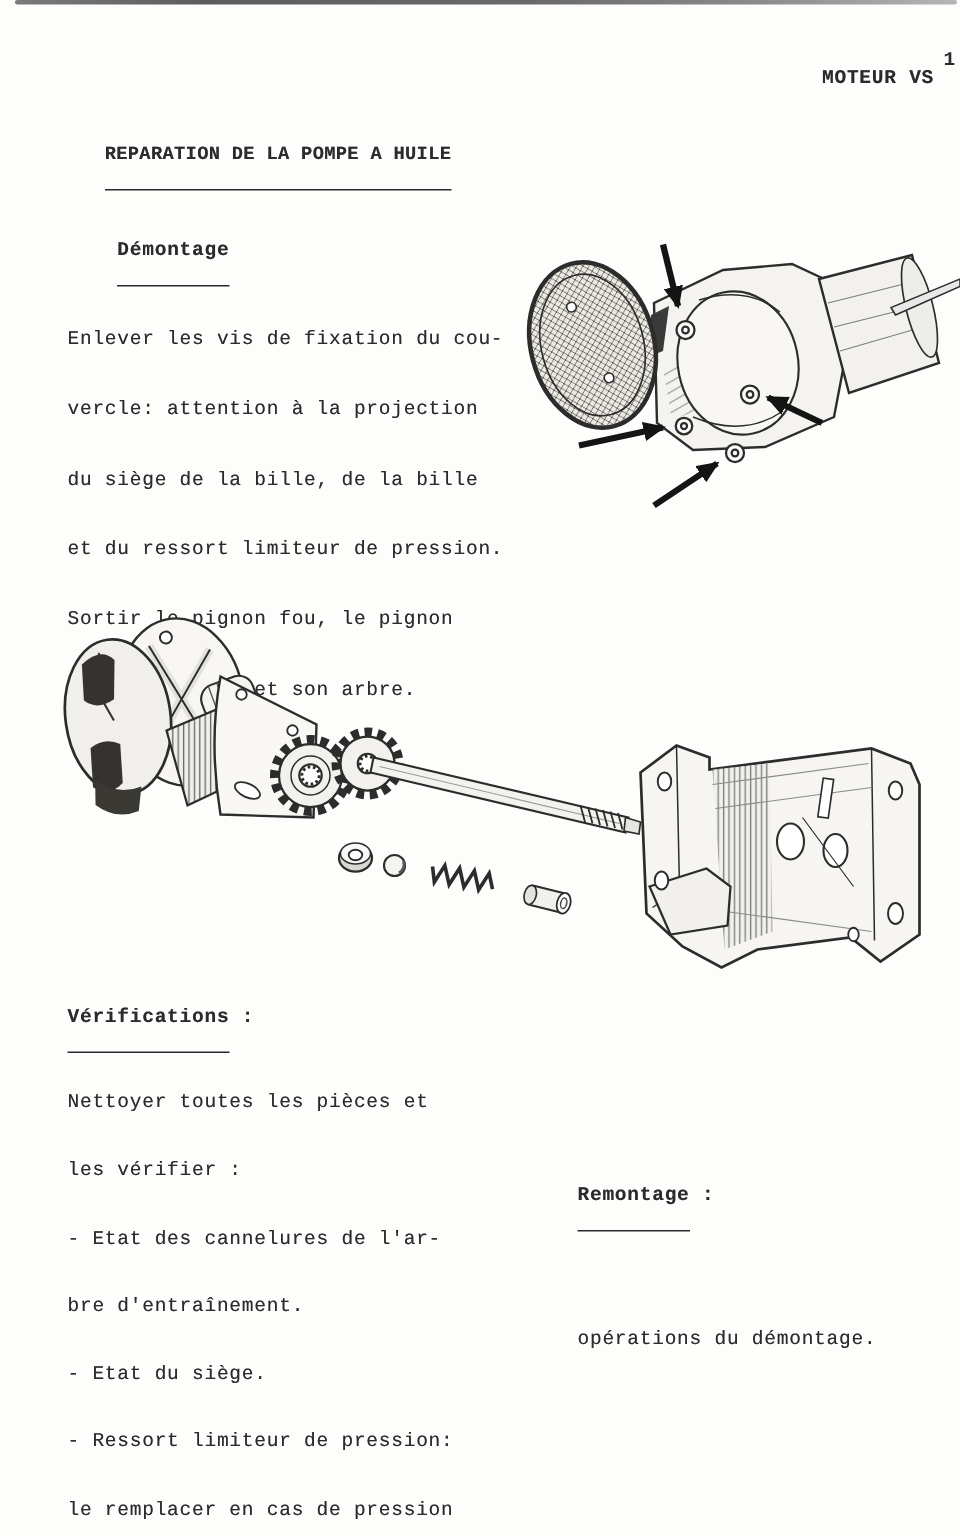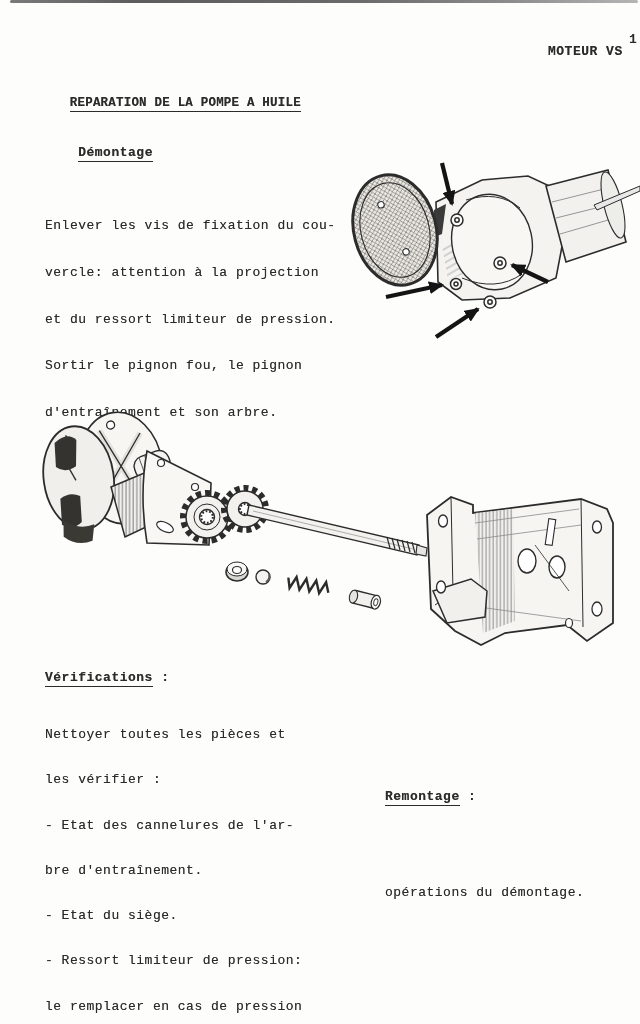--- a/index.html
+++ b/index.html
@@ -2,21 +2,21 @@
 <html><head>
 <meta charset="utf-8">
 <style>
   html,body{margin:0;padding:0;background:#e8e8e8;}
   .page{position:relative;width:640px;height:1024px;background:#fdfdfc;overflow:hidden;
         font-family:"Liberation Mono","DejaVu Sans Mono",monospace;color:#2b2b2b;}
   .scan-streak{position:absolute;top:0;left:10px;width:628px;height:3px;border-radius:2px;
         background:linear-gradient(90deg,#7a7a7a,#5d5d5d 20%,#6a6a6a 55%,#8d8d8d 80%,#b5b5b5);}
   .txt{position:absolute;font-size:13px;letter-spacing:.5px;white-space:pre;
         text-shadow:0 0 .4px rgba(40,40,40,.55);}
-  .u{border-bottom:1.6px solid #2b2b2b;padding-bottom:1px;display:inline-block;}
+  .u{border-bottom:1.6px solid #2b2b2b;padding-bottom:16px;display:inline-block;}
   .bold{font-weight:bold;text-align:center;}
   .lines div{height:16.8px;line-height:16.8px;}
   .lines-tight div{height:15.3px;line-height:15.3px;}
   svg{position:absolute;overflow:visible;}
   .corner-num{position:absolute;font-size:13px;font-weight:bold;}
 </style>
 </head>
 <body>
 
 <div class="page">
@@ -24,27 +24,28 @@
   <div class="scan-streak"></div>
 
   <div class="corner-num" style="left:629px;top:32px;">1</div>
 
   <div class="txt bold" style="left:548px;top:44px;">MOTEUR VS</div>
 
   <div class="txt bold" style="left:39px;top:82px;font-size:12.5px;letter-spacing:.2px;">
     <span class="u">REPARATION DE LA POMPE A HUILE</span>
   </div>
 
-  <div class="txt bold" style="left:45px;top:130px;">
+  <div class="txt bold" style="left:45px;top:144px;">
     <span class="u">Démontage</span>
   </div>
 
   <div class="txt lines" style="left:45px;top:188px;">
     <div>Enlever les vis de fixation du cou-</div>
     <div>vercle: attention à la projection</div>
+    <div>du siège de la bille, de la bille</div>
     <div>et du ressort limiteur de pression.</div>
     <div>Sortir le pignon fou, le pignon</div>
     <div>d'entraînement et son arbre.</div>
   </div>
 
   <svg style="left:350px;top:150px;" width="290" height="190" viewBox="0 0 290 190">
     <defs>
       <pattern id="p-cross" width="5" height="5" patternUnits="userSpaceOnUse">
         <rect width="5" height="5" fill="#ebe9e4"></rect>
         <path d="M0 0 L5 5 M5 0 L0 5" stroke="#5d5952" stroke-width="0.6"></path>

